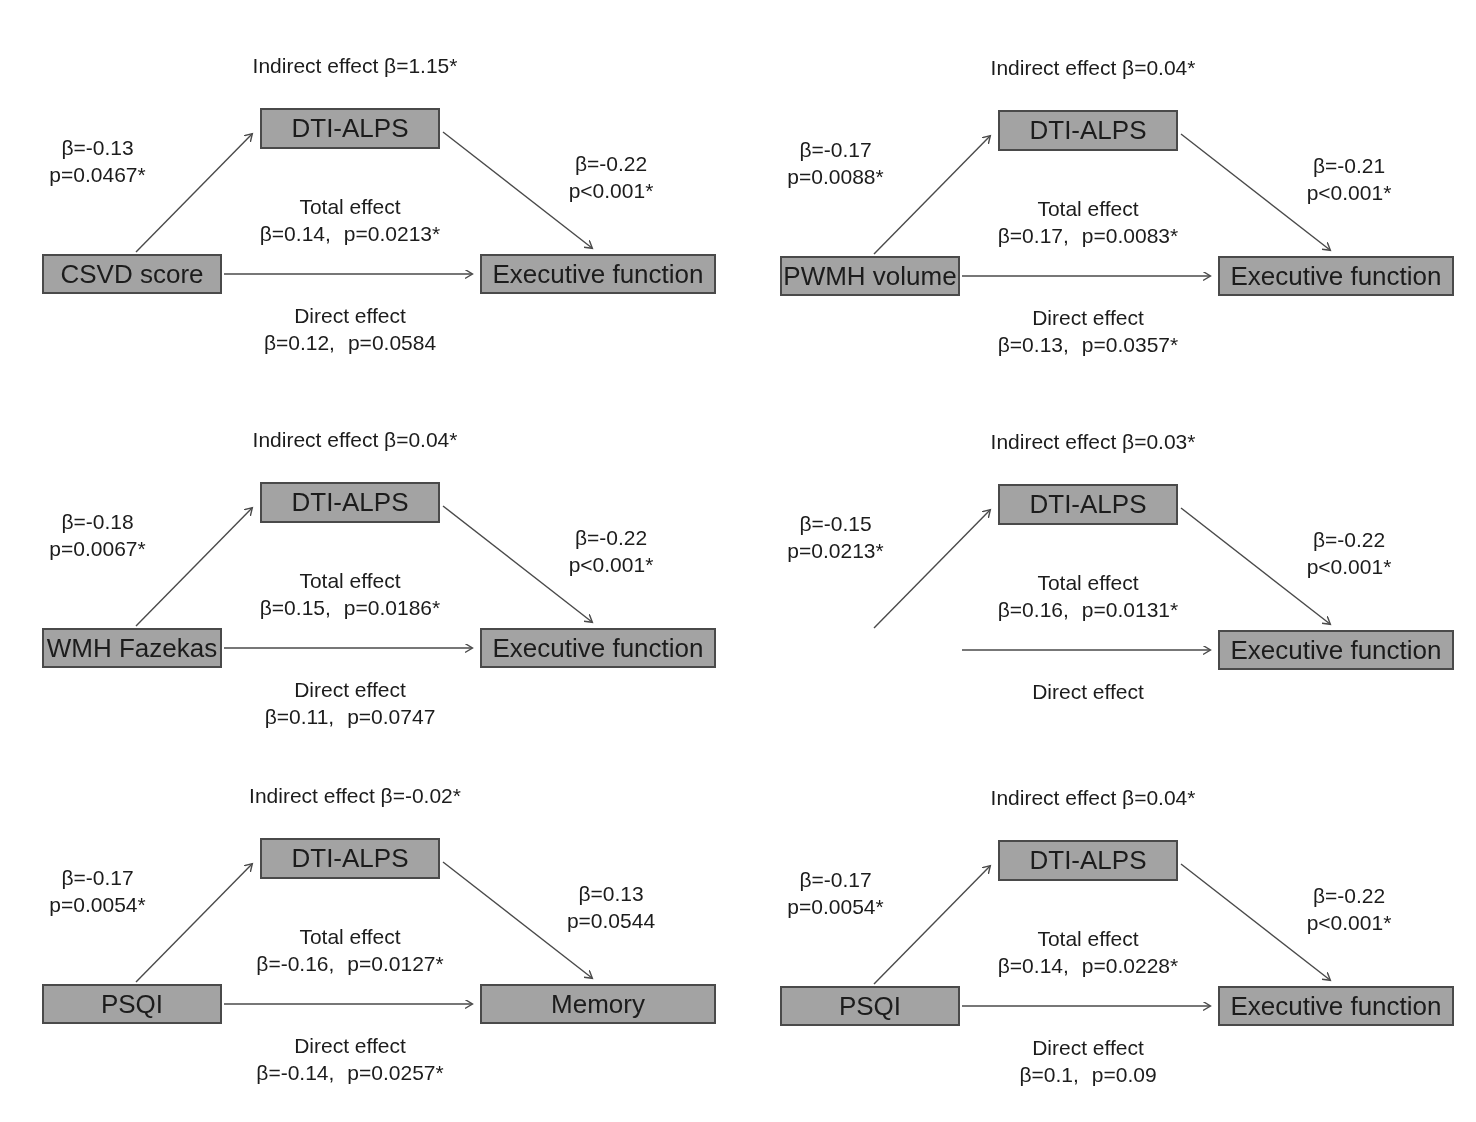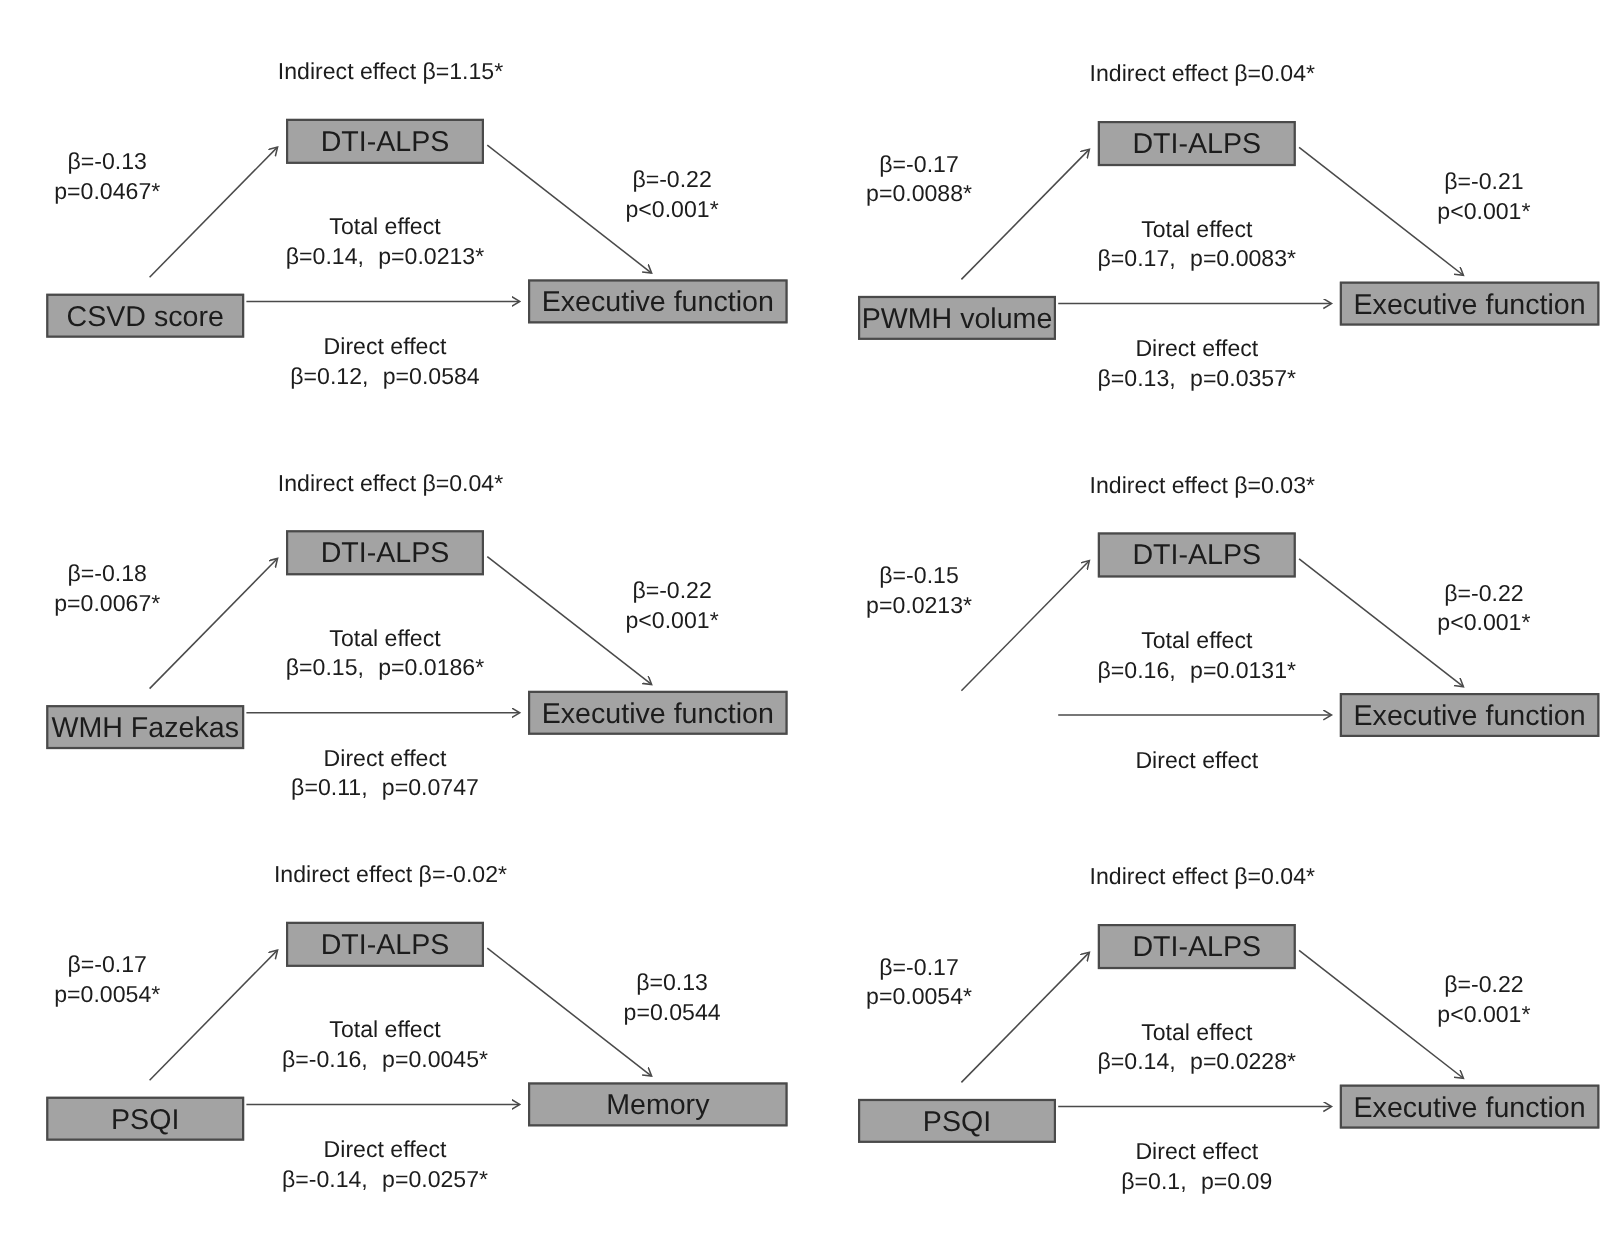--- a/index.html
+++ b/index.html
@@ -23,21 +23,21 @@
   .box {
     position: absolute;
     border: 2px solid #4a4a4a;
     background: #a3a3a3;
     box-sizing: border-box;
     display: flex; align-items: center; justify-content: center;
     font-size: 26px;
     white-space: nowrap;
   }
   .mediator  { left: 260px; top: 108px; width: 180px; height: 41px; }
-  .predictor { left: 42px;  top: 267px; width: 180px; height: 40px; text-align: right; }
+  .predictor { left: 42px;  top: 254px; width: 180px; height: 40px; text-align: right; }
   .outcome   { left: 480px; top: 254px; width: 236px; height: 40px; }
   .lbl {
     position: absolute;
     text-align: center;
     font-size: 21px;
     line-height: 27px;
     white-space: nowrap;
   }
   .indirect { left: 75px;  top: 52px;  width: 560px; }
   .path-a   { left: 20px;  top: 134px; width: 155px; }
@@ -199,21 +199,21 @@
     <div class="lbl path-a">
       <div>β=-0.17</div>
       <div>p=0.0054*</div>
     </div>
     <div class="lbl path-b">
       <div>β=0.13</div>
       <div>p=0.0544</div>
     </div>
     <div class="lbl total">
       <div>Total effect</div>
-      <div><span>β=-0.16,</span><span class="gap"></span><span>p=0.0045*</span></div>
+      <div><span>β=-0.16,</span><span class="gap"></span><span>p=0.0127*</span></div>
     </div>
     <div class="lbl direct">
       <div>Direct effect</div>
       <div><span>β=-0.14,</span><span class="gap"></span><span>p=0.0257*</span></div>
     </div>
   </section>
 
   <section class="panel p5">
     <svg class="arrows" width="738" height="374" viewBox="0 0 738 374">
       <defs>

